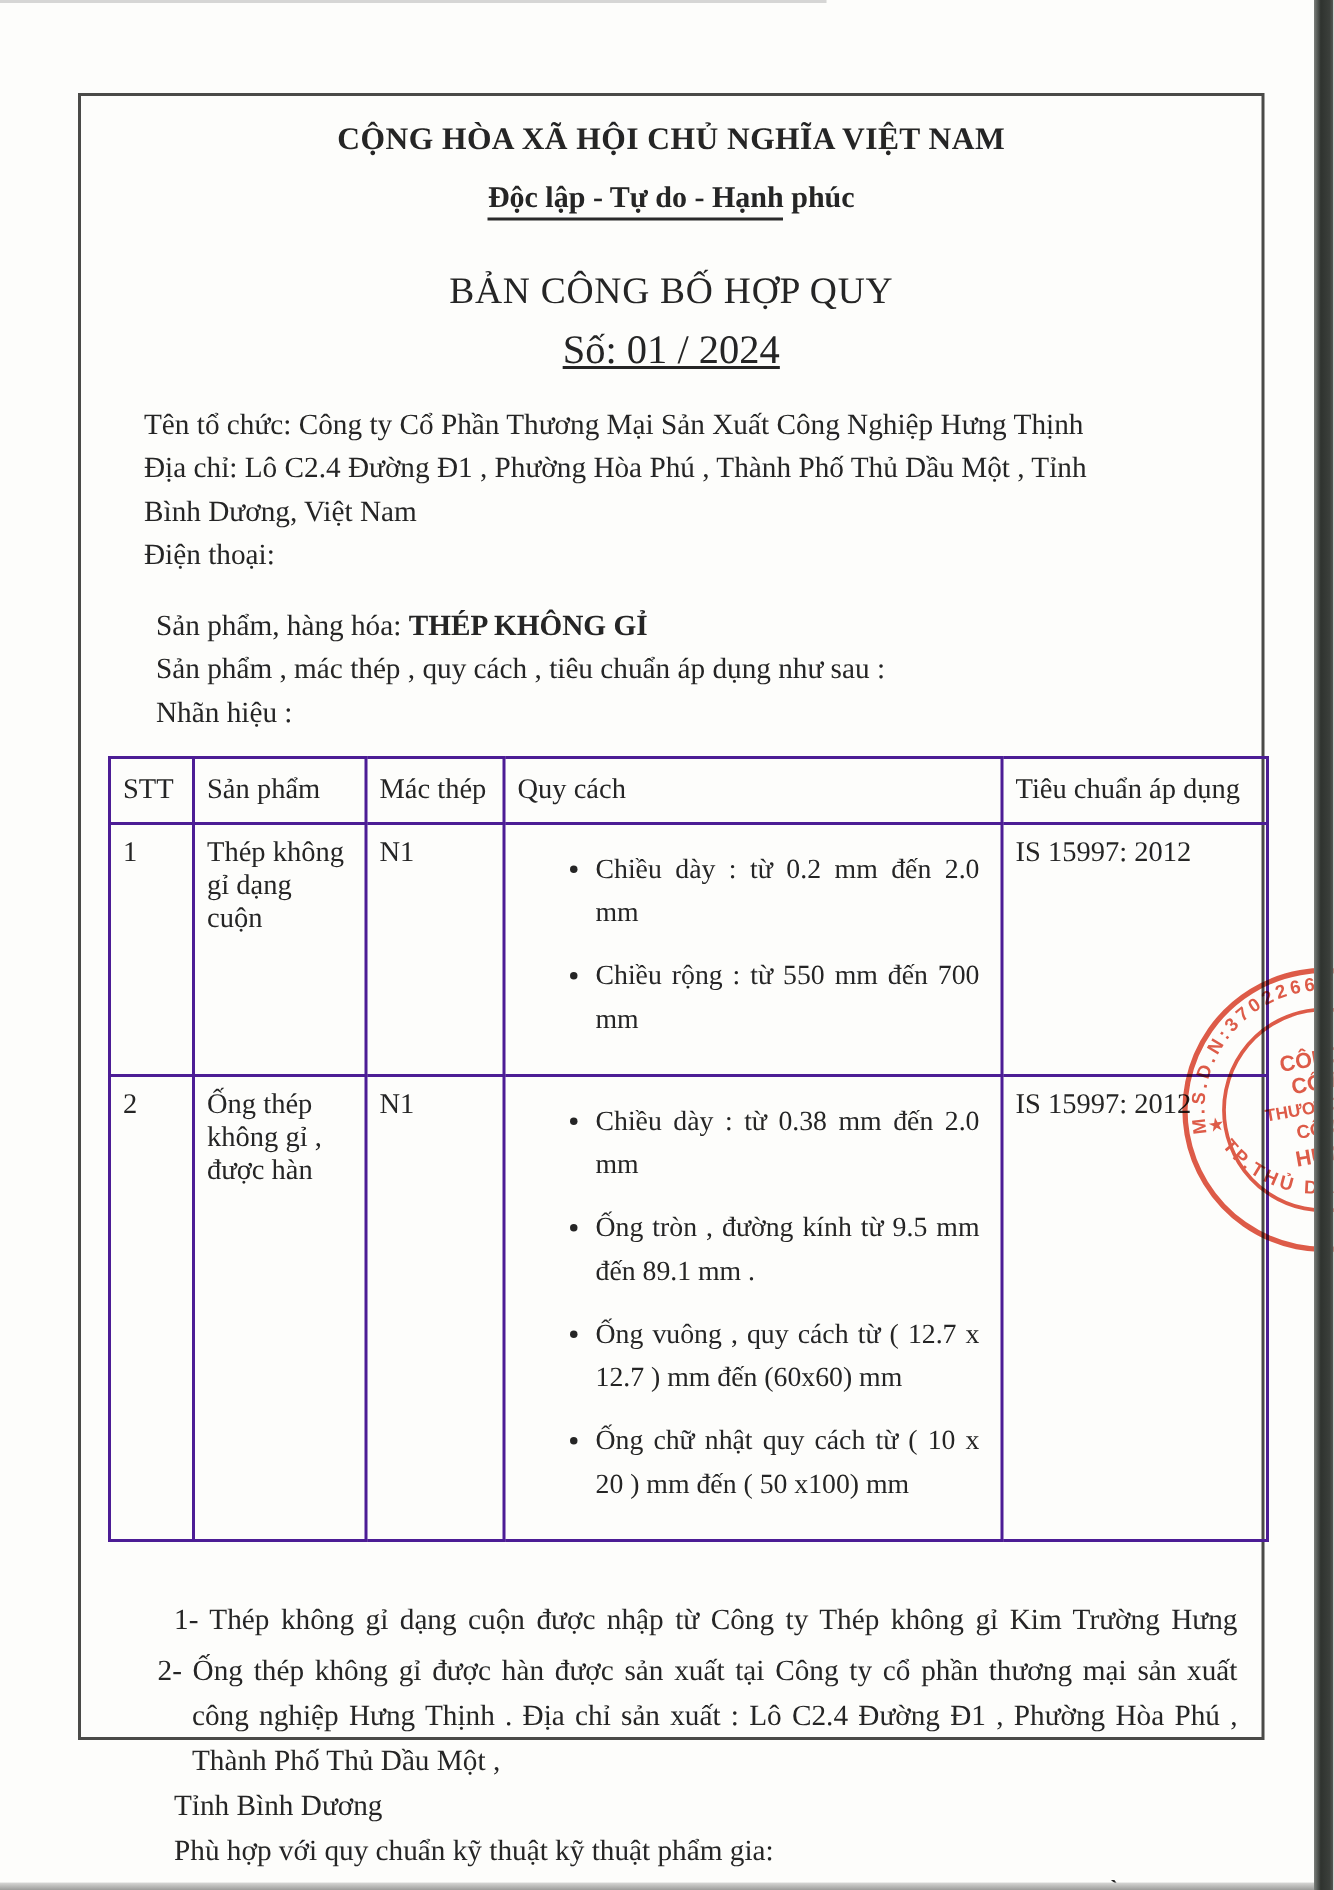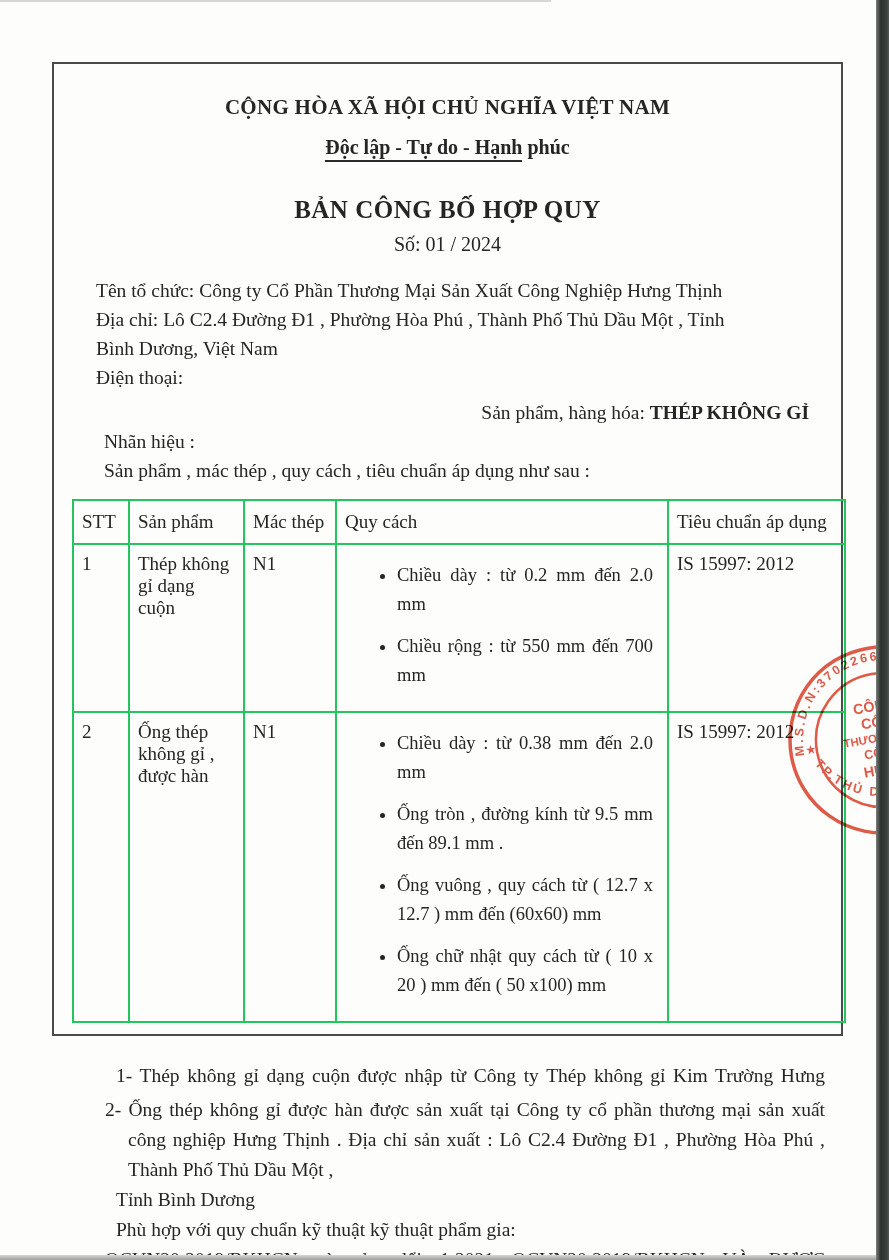--- a/index.html
+++ b/index.html
@@ -16,44 +16,44 @@
   .edge-bottom {
     position:absolute; bottom:0; left:0; width:876px; height:5px;
     background:linear-gradient(to bottom,#d8d8d6,#9d9d9b);
   }
   .edge-top {
     position:absolute; top:0; left:0; width:62%; height:2px;
     background:#c2c2c0; opacity:.65;
   }
   
   .frame {
-    position:absolute; left:52px; top:62px; width:791px; height:974px;
+    position:absolute; left:52px; top:62px; width:791px; height:1098px;
     border:2px solid #4a4a48; box-sizing:border-box;
-    padding:29px 10px 0 10px;
+    padding:14px 10px 0 10px;
   }
   .center { text-align:center; }
   .national-title { font-size:21px; font-weight:bold; letter-spacing:.3px; margin-top:2px; }
   .motto { font-size:20px; font-weight:bold; margin-top:16px; }
   .motto .ul { border-bottom:2.5px solid #2a2a2a; padding-bottom:2px; }
-  .doc-title { font-size:25px; font-weight:bold; letter-spacing:.5px; margin-top:37px; }
-  .doc-number { font-size:20px; margin-top:9px; }
+  .doc-title { font-size:25px; font-weight:normal; letter-spacing:.5px; margin-top:37px; }
+  .doc-number { font-size:27px; margin-top:9px;text-decoration:underline; }
 
   .info { margin:20px 22px 0 32px; font-size:19.5px; line-height:29px; }
   .info .line { }
   .indent { margin-left:8px; }
-  .gap-top { margin-top:6px;text-align:right; }
+  .gap-top { margin-top:18px; }
   b.prod { font-weight:bold; }
 
   table.products {
     border-collapse:collapse; table-layout:fixed;
     margin:14px 0 0 8px; width:772px;
     font-size:19px;
   }
   table.products th, table.products td {
-    border:2px solid #22c55e; vertical-align:top;
+    border:2px solid #4c1d95; vertical-align:top;
     padding:8px 8px; font-weight:normal; text-align:left;
   }
   table.products th { padding:10px 8px; }
   col.c-stt   { width:56px; }
   col.c-sp    { width:115px; }
   col.c-mac   { width:92px; }
   col.c-qc    { width:332px; }
   col.c-tc    { width:177px; }
   td.stt, td.mac { text-align:center; padding-top:14px; }
   td.sp { text-align:justify; padding-top:14px; padding-left:12px; padding-right:10px; }
@@ -106,22 +106,22 @@
   <div class="center doc-number">Số: 01 / 2024</div>
 
   <div class="info">
     <div class="line">Tên tổ chức: Công ty Cổ Phần Thương Mại Sản Xuất Công Nghiệp Hưng Thịnh</div>
     <div class="line">Địa chỉ: Lô C2.4 Đường Đ1 , Phường Hòa Phú , Thành Phố Thủ Dầu Một , Tỉnh</div>
     <div class="line">Bình Dương, Việt Nam</div>
     <div class="line">Điện thoại:</div>
     <div class="line indent gap-top">
       <span>Sản phẩm, hàng hóa: </span><b class="prod">THÉP KHÔNG GỈ</b>
     </div>
+    <div class="line indent">Sản phẩm , mác thép , quy cách , tiêu chuẩn áp dụng như sau :</div>
     <div class="line indent">Nhãn hiệu :</div>
-    <div class="line indent">Sản phẩm , mác thép , quy cách , tiêu chuẩn áp dụng như sau :</div>
   </div>
 
   <table class="products">
     <colgroup>
       <col class="c-stt">
         <col class="c-sp">
         <col class="c-mac">
         <col class="c-qc">
         <col class="c-tc">
     </colgroup>

